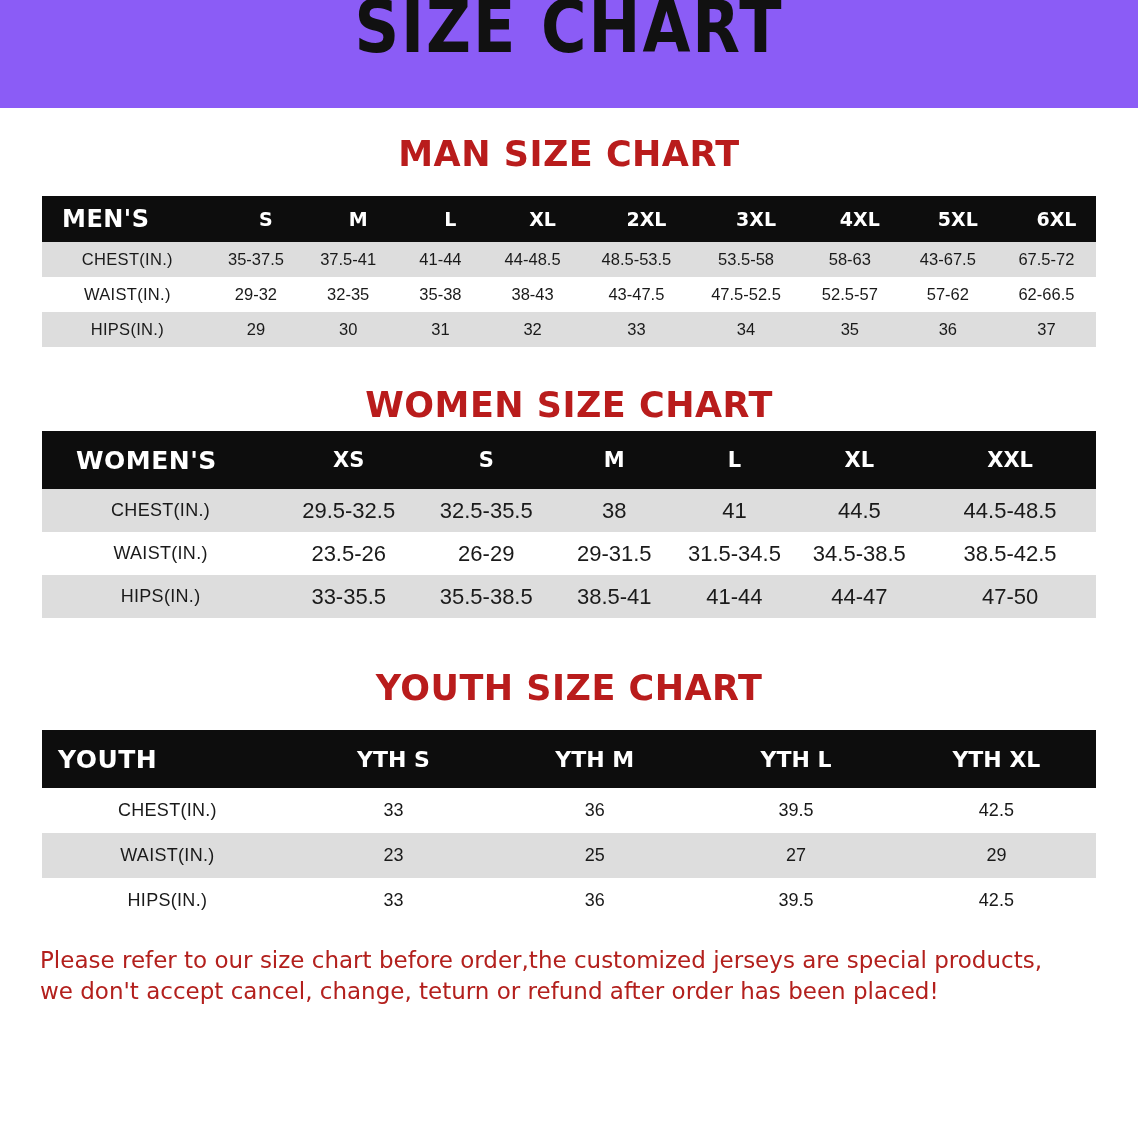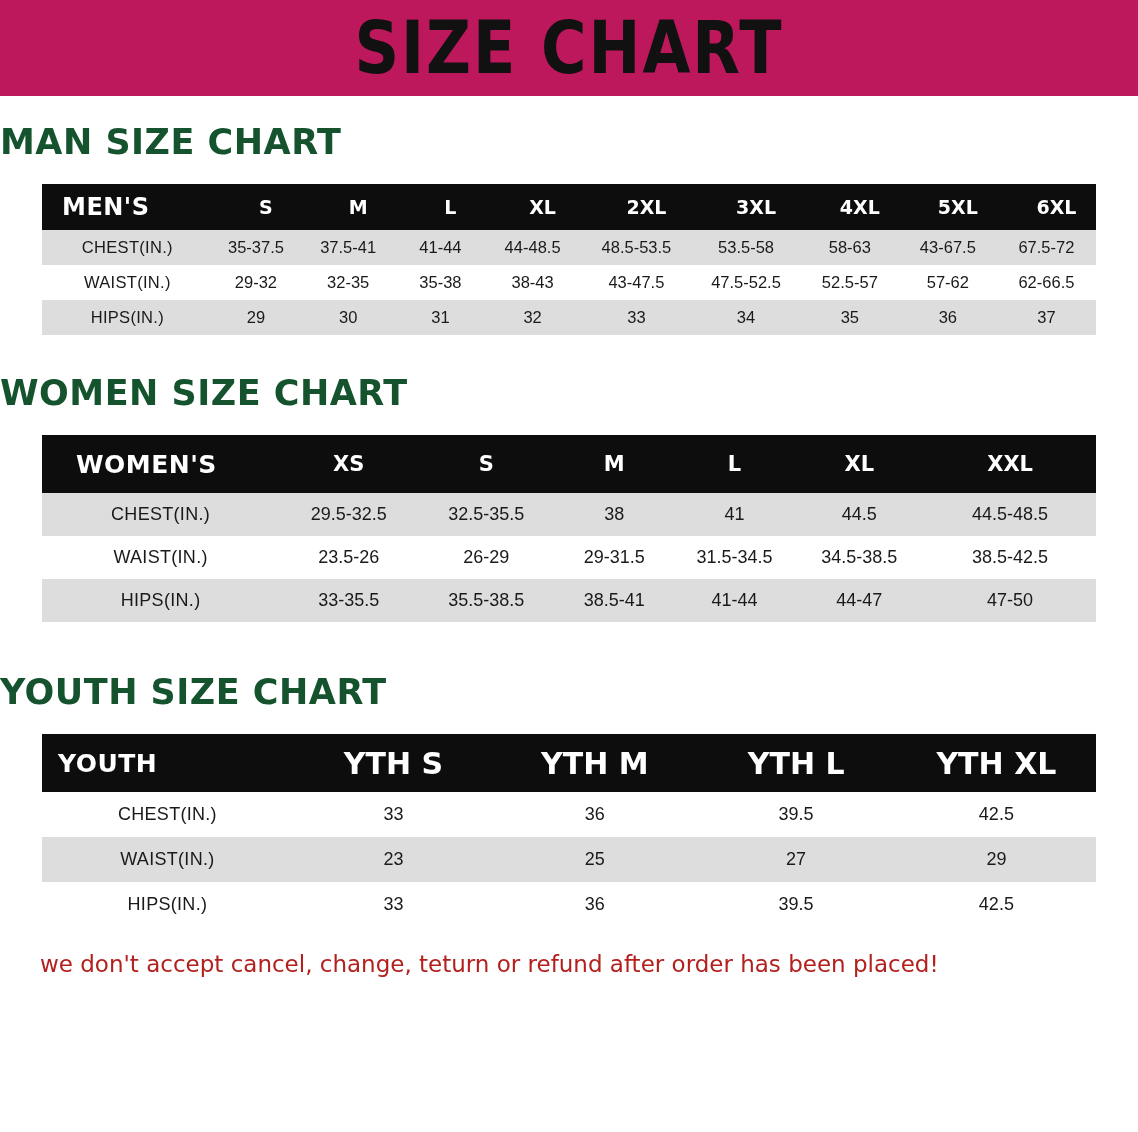--- a/index.html
+++ b/index.html
@@ -17,47 +17,46 @@
 
   .page {
     position: relative;
     width: 1138px;
     height: 1132px;
     background: #fff;
   }
 
   
   .banner {
-    height: 96px;
-    background: #be185d;
+    height: 108px;
+    background: #8b5cf6;
     display: flex;
-    align-items: center;
     justify-content: center;
   }
   .banner-title {
     font-family: "DejaVu Sans", sans-serif;
     font-weight: bold;
     font-size: 62px;
     letter-spacing: 2px;
     color: #111;
     line-height: 1;
     transform: scaleY(1.18);
   }
 
   
   .section-title {
-    text-align: left;
+    text-align: center;
     font-family: "DejaVu Sans", sans-serif;
     font-weight: bold;
     font-size: 35px;
-    color: #14532d;
+    color: #b91c1c;
     letter-spacing: 0.5px;
   }
   .st-man    { margin-top: 26px; margin-bottom: 22px; }
-  .st-women  { margin-top: 38px; margin-bottom: 22px; }
+  .st-women  { margin-top: 38px; margin-bottom: 6px; }
   .st-youth  { margin-top: 50px; margin-bottom: 22px; }
 
   
   .table-wrap {
     margin: 0 42px;
   }
   table.size-table {
     width: 100%;
     border-collapse: collapse;
     table-layout: fixed;
@@ -102,25 +101,25 @@
   .men .hdr-row th { height: 46px; font-size: 19px; padding-left: 20px; }
   .men .hdr-row th.lead { font-size: 24px; }
   .men tbody tr { height: 35px; }
   .men tbody td { font-size: 16.5px; }
   .men tbody td.lead { font-size: 16.5px; }
 
   
   .women .hdr-row th { height: 58px; font-size: 21px; }
   .women .hdr-row th.lead { font-size: 25px; padding-left: 34px; }
   .women tbody tr { height: 43px; }
-  .women tbody td { font-size: 18px; }
+  .women tbody td { font-size: 22px; }
   .women tbody td.lead { font-size: 18px; }
 
   
-  .youth .hdr-row th { height: 58px; font-size: 30px; }
+  .youth .hdr-row th { height: 58px; font-size: 22px; }
   .youth .hdr-row th.lead { font-size: 25px; }
   .youth tbody tr { height: 45px; }
   .youth tbody td { font-size: 18px; }
   .youth tbody td.lead { font-size: 18px; }
 
   
   .note {
     margin: 22px 40px 0 40px;
     color: #b3201d;
     font-family: "DejaVu Sans", sans-serif;
@@ -304,16 +303,17 @@
           <td>33</td>
           <td>36</td>
           <td>39.5</td>
           <td>42.5</td>
         </tr>
       </tbody>
     </table>
   </div>
 
   <div class="note">
+    <span class="note-line">Please refer to our size chart before order,the customized jerseys are special products,</span>
     <span class="note-line second">we don't accept cancel, change, teturn or refund after order has been placed!</span>
   </div>
 
 </div>
 
 </body></html>

